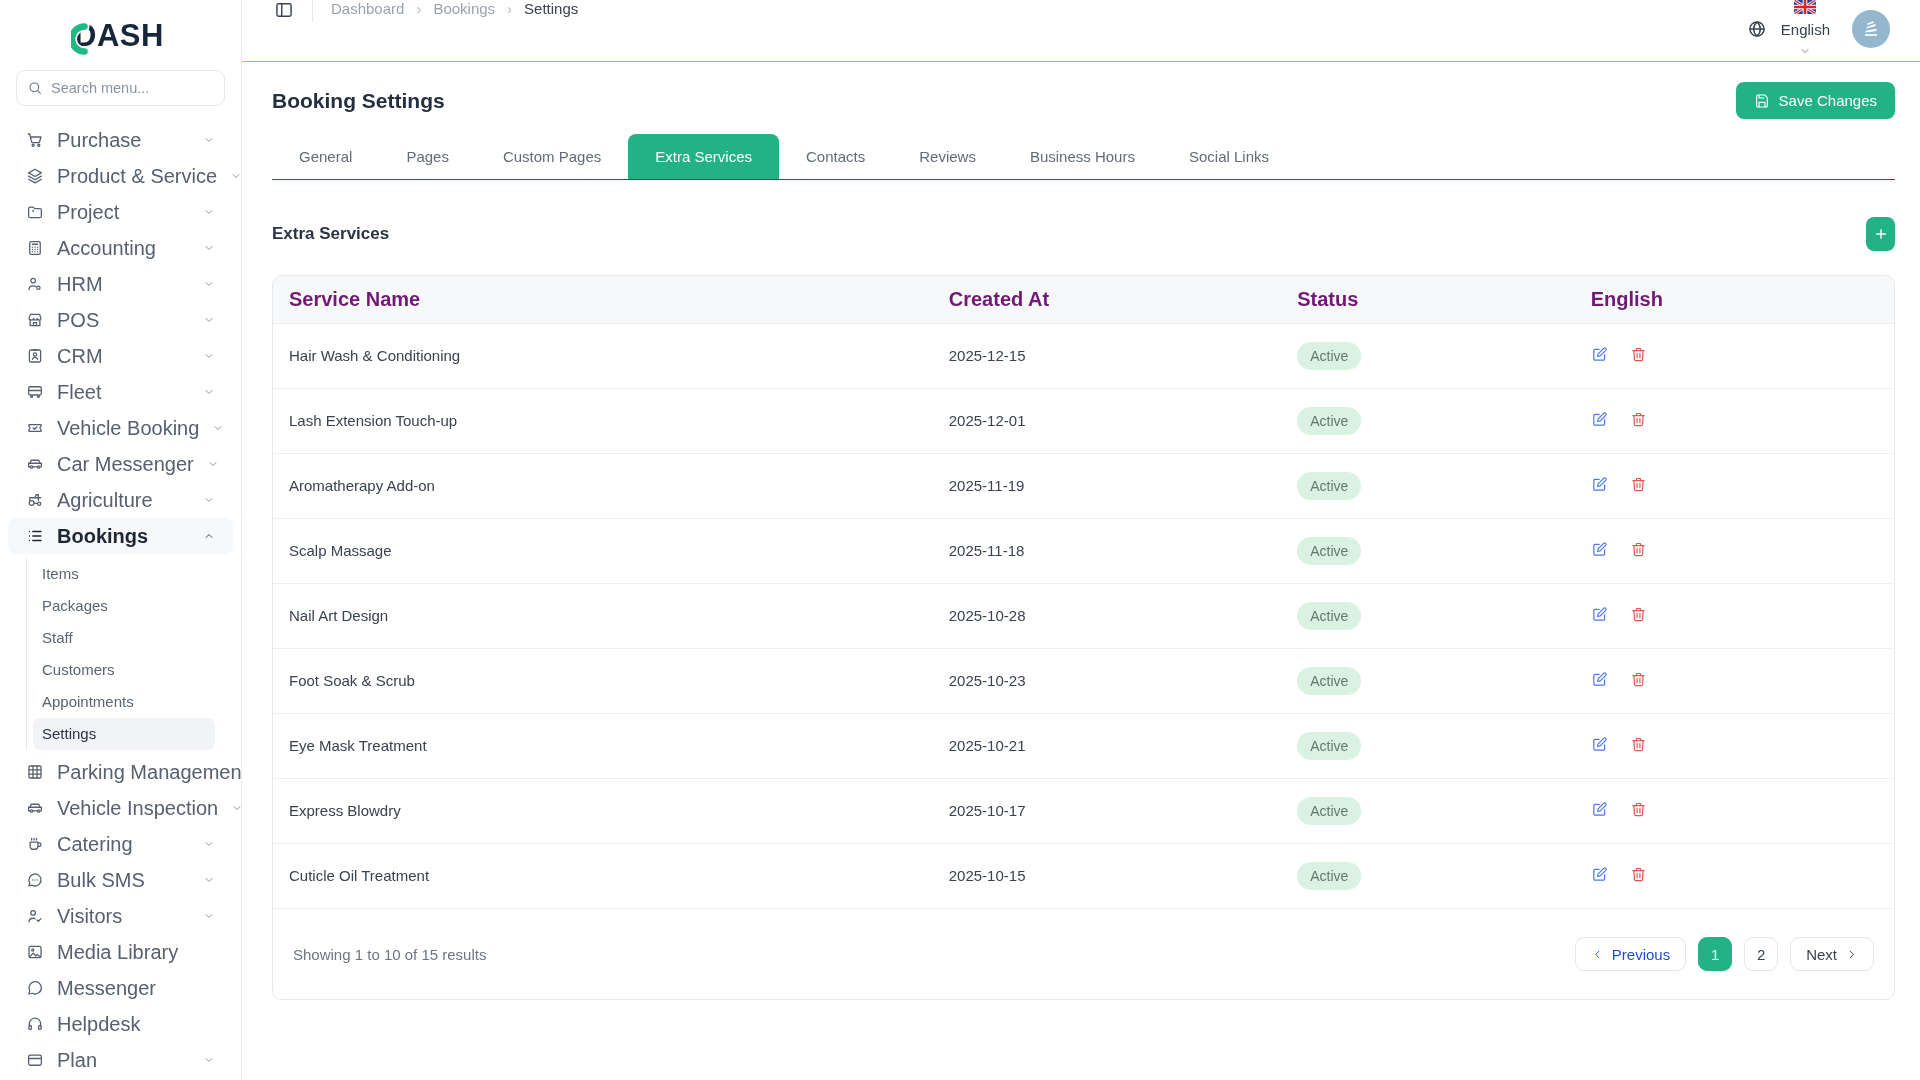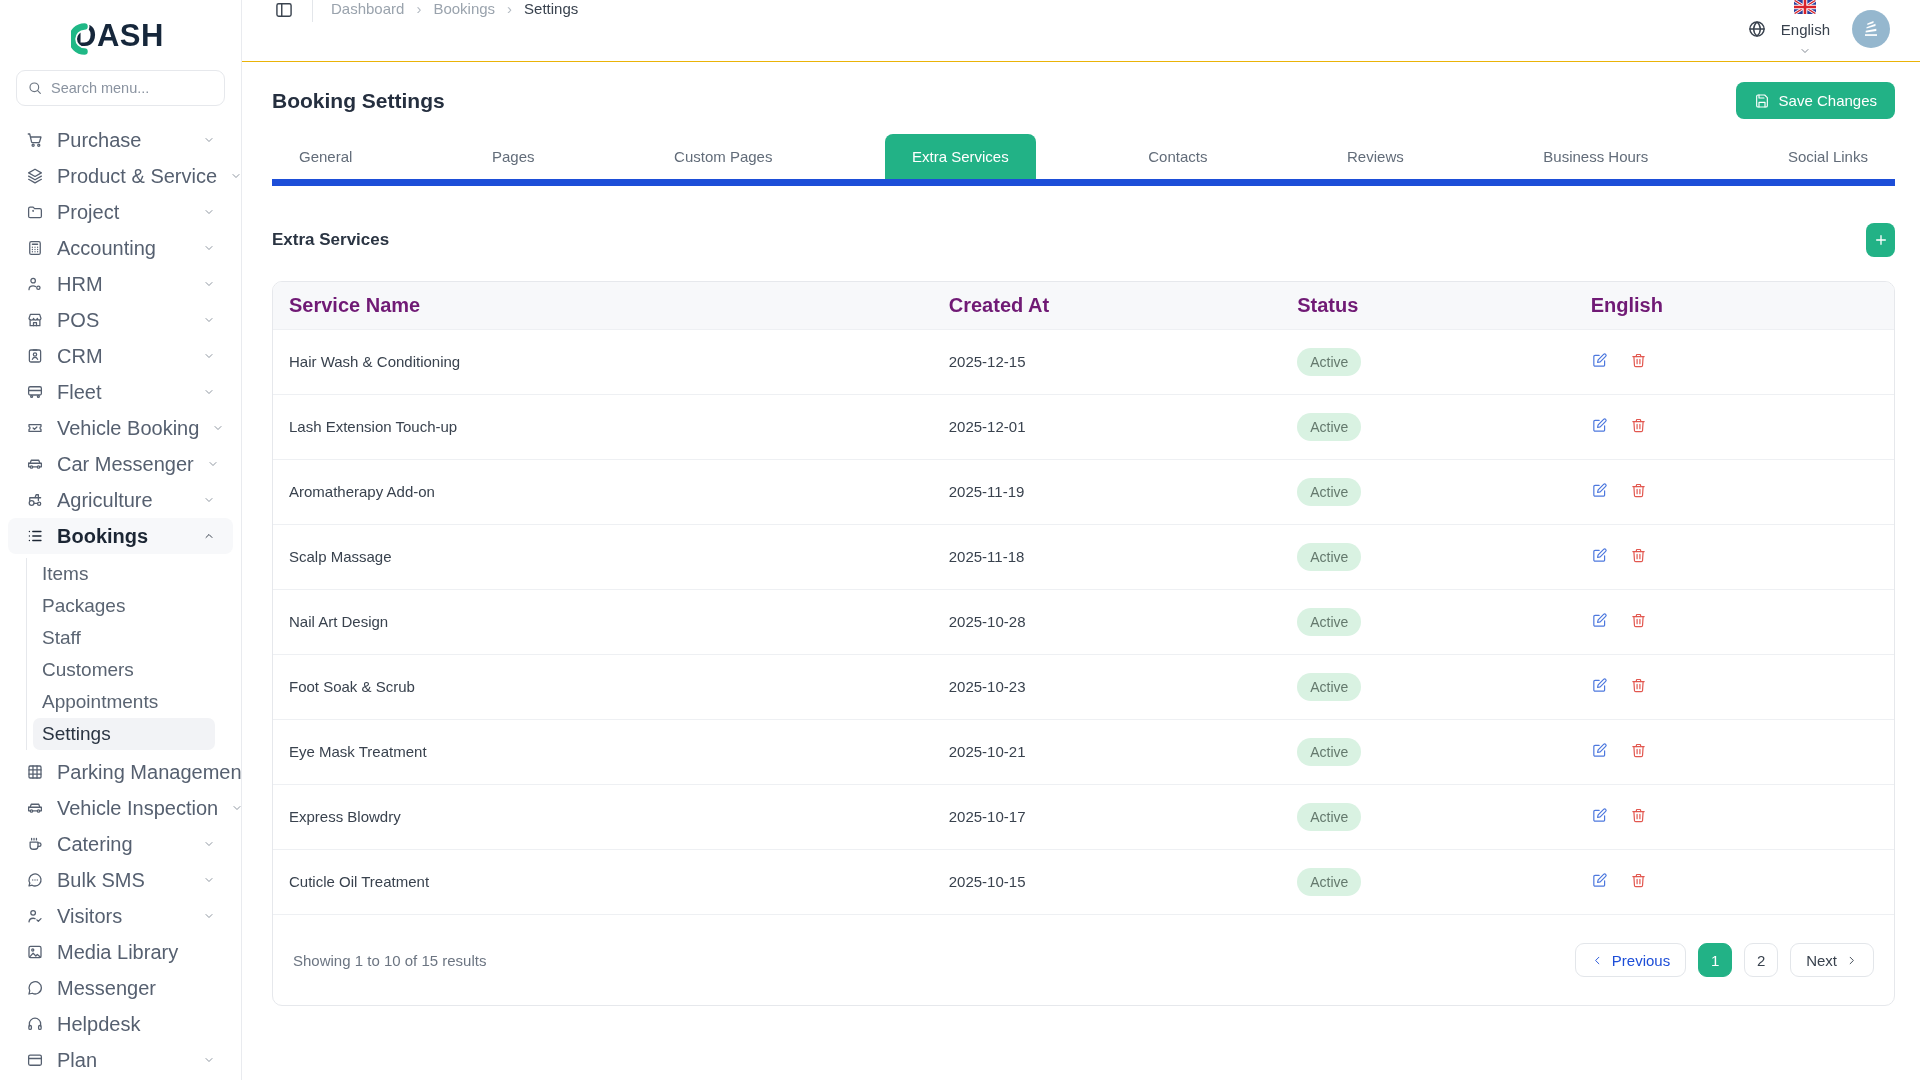--- a/index.html
+++ b/index.html
@@ -24,21 +24,21 @@
     margin:0 8px; border-radius:8px; font-size:20px; color:#566070; cursor:pointer; }
   .side-item .ic { width:18px; height:18px; flex:none; color:#566070; }
   .side-item .s-label { white-space:nowrap; }
   .side-item .chev { margin-left:auto; width:12px; height:12px; color:#7b8490; }
   .chev.up { transform:rotate(180deg); }
   .side-item.open { background:#f7f8fa; color:#1c2634; font-weight:700; }
   .side-item.open .ic { color:#1c2634; }
   .sub-list { position:relative; padding:4px 0; }
   .sub-list::before { content:""; position:absolute; left:26px; top:4px; bottom:4px;
     width:1px; background:#e6e8ec; }
-  .sub-item { height:32px; line-height:32px; padding-left:42px; font-size:19px;
+  .sub-item { height:32px; line-height:32px; padding-left:42px; font-size:15px;
     color:#5a6472; cursor:pointer; white-space:nowrap; }
   .sub-item.active { background:#f2f3f6; border-radius:7px; margin:0 26px 0 33px;
     padding-left:9px; color:#2a3442; }
 
   
   .right-col { flex:1; display:flex; flex-direction:column; min-width:0; }
   .topbar { height:62px; min-height:62px; display:flex; align-items:flex-start;
     padding:0 30px 0 32px; border-bottom:1px solid #eab308; background:#fff; }
   .tb-btn { background:none; border:none; cursor:pointer; display:flex; align-items:center; }
   .panel-btn .ic { width:20px; height:20px; color:#39424e; }
@@ -58,21 +58,21 @@
   .avatar svg { width:24px; height:24px; }
 
   
   .main { flex:1; padding:20px 25px 0 30px; overflow:hidden; }
   .page-head { display:flex; align-items:center; justify-content:space-between; }
   .page-title { font-size:21px; font-weight:700; color:#252f3f; }
   .save-btn { display:flex; align-items:center; gap:9px; background:var(--accent-green);
     color:#fff; border:none; border-radius:8px; height:37px; padding:0 18px;
     font-size:15px; font-family:"Liberation Sans", sans-serif; cursor:pointer; }
   .save-btn .ic { width:16px; height:16px; }
-  .tabs { display:flex; margin-top:15px; border-bottom:7px solid #1d4ed8;justify-content:space-between; }
+  .tabs { display:flex; margin-top:15px; border-bottom:1px solid #1d4ed8; }
   .tab { height:45px; padding:0 27px; display:flex; align-items:center; background:none;
     border:none; font-size:15px; color:#626c79; cursor:pointer;
     font-family:"Liberation Sans", sans-serif; white-space:nowrap; }
   .tab.active { background:var(--accent-green); color:#fff; border-radius:8px 8px 0 0; }
   .section-head { display:flex; align-items:center; justify-content:space-between; margin-top:37px; }
   .section-title { font-size:17px; font-weight:700; color:#2a3442; }
   .plus-btn { width:29px; height:34px; border:none; border-radius:8px; background:var(--accent-green);
     color:#fff; cursor:pointer; display:flex; align-items:center; justify-content:center; }
   .plus-btn .ic { width:16px; height:16px; }
 

